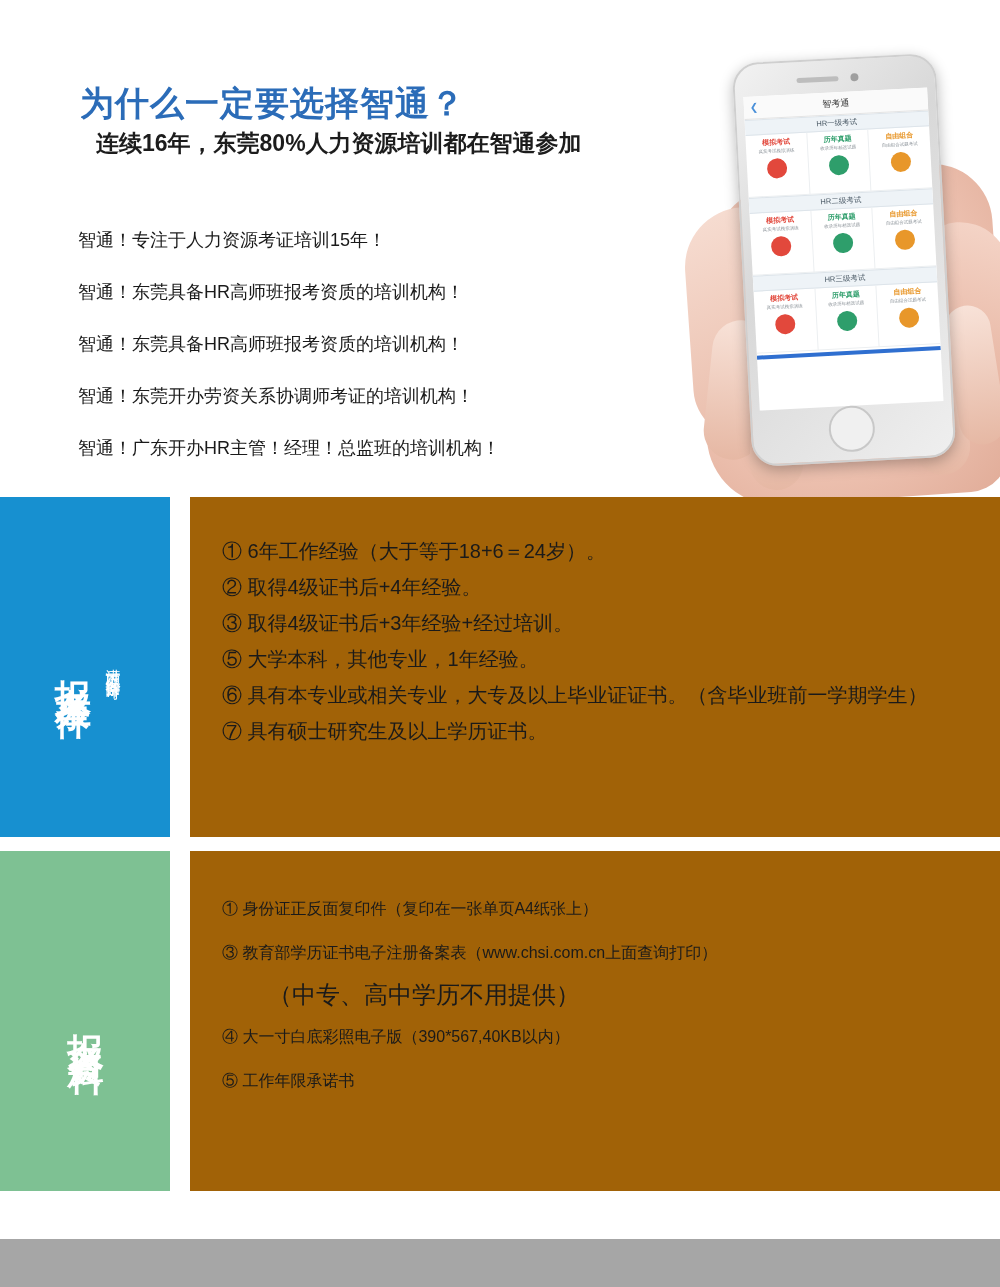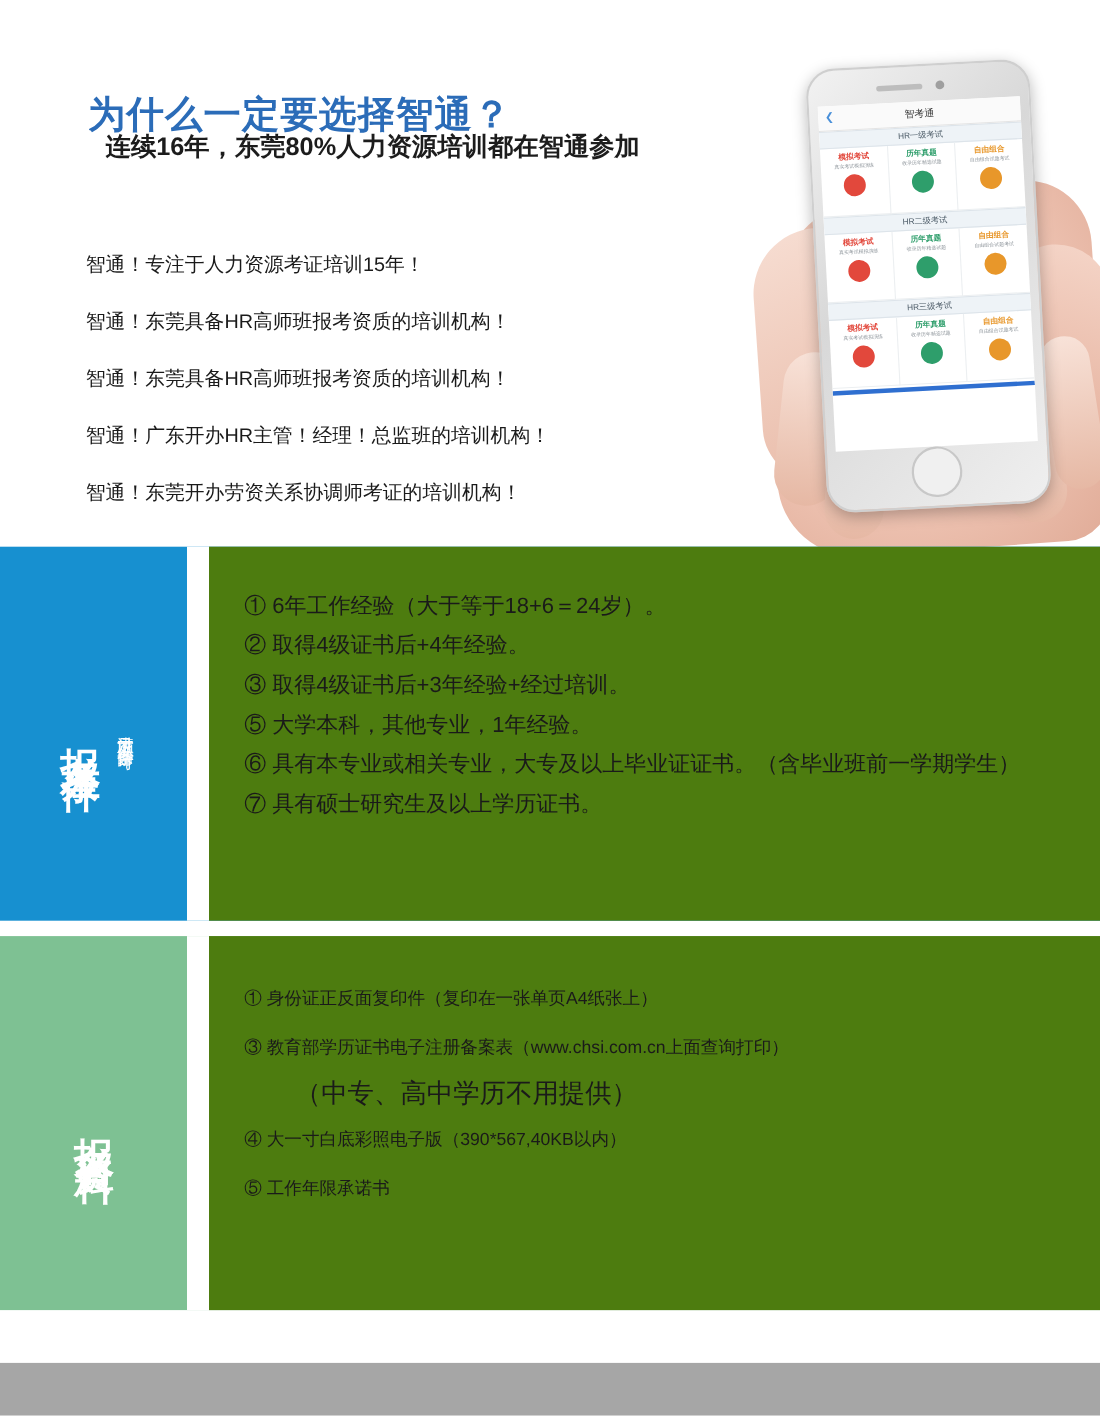--- a/index.html
+++ b/index.html
@@ -29,21 +29,21 @@
     top: 58px;
     font-size: 34px;
     font-weight: bold;
     color: #2b6cb8;
     letter-spacing: 1px;
     white-space: nowrap;
   }
   .hero-sub {
     position: absolute;
     left: 96px;
-    top: 118px;
+    top: 128px;
     font-size: 23px;
     font-weight: bold;
     color: #1c1c1c;
     white-space: nowrap;
   }
   .hero-list {
     position: absolute;
     left: 78px;
     top: 214px;
     width: 620px;
@@ -257,21 +257,21 @@
     font-size: 15px;
     letter-spacing: 2px;
   }
   .band-divider {
     width: 20px;
     background: #ffffff;
     flex-shrink: 0;
   }
   .band-body {
     flex: 1;
-    background: #4d7c0f;
+    background: #a16207;
     padding: 36px 30px 20px 32px;
     box-sizing: border-box;
   }
   .cond-item {
     font-size: 20px;
     color: #1a1a1a;
     line-height: 36px;
     white-space: nowrap;
   }
   .doc-item {
@@ -302,22 +302,22 @@
 <body>
 
 <section class="hero">
   <h1 class="hero-title">为什么一定要选择智通？</h1>
   <div class="hero-sub">连续16年，东莞80%人力资源培训都在智通参加</div>
 
   <div class="hero-list">
     <div class="hero-list-item">智通！专注于人力资源考证培训15年！</div>
     <div class="hero-list-item">智通！东莞具备HR高师班报考资质的培训机构！</div>
     <div class="hero-list-item">智通！东莞具备HR高师班报考资质的培训机构！</div>
+    <div class="hero-list-item">智通！东莞开办劳资关系协调师考证的培训机构！</div>
     <div class="hero-list-item">智通！广东开办HR主管！经理！总监班的培训机构！</div>
-    <div class="hero-list-item">智通！东莞开办劳资关系协调师考证的培训机构！</div>
   </div>
 
   <div class="phone-wrap">
     <div class="hand"></div>
     <div class="finger f1"></div>
     <div class="finger f2"></div>
     <div class="finger f3"></div>
     <div class="finger f4"></div>
 
     <div class="phone">

